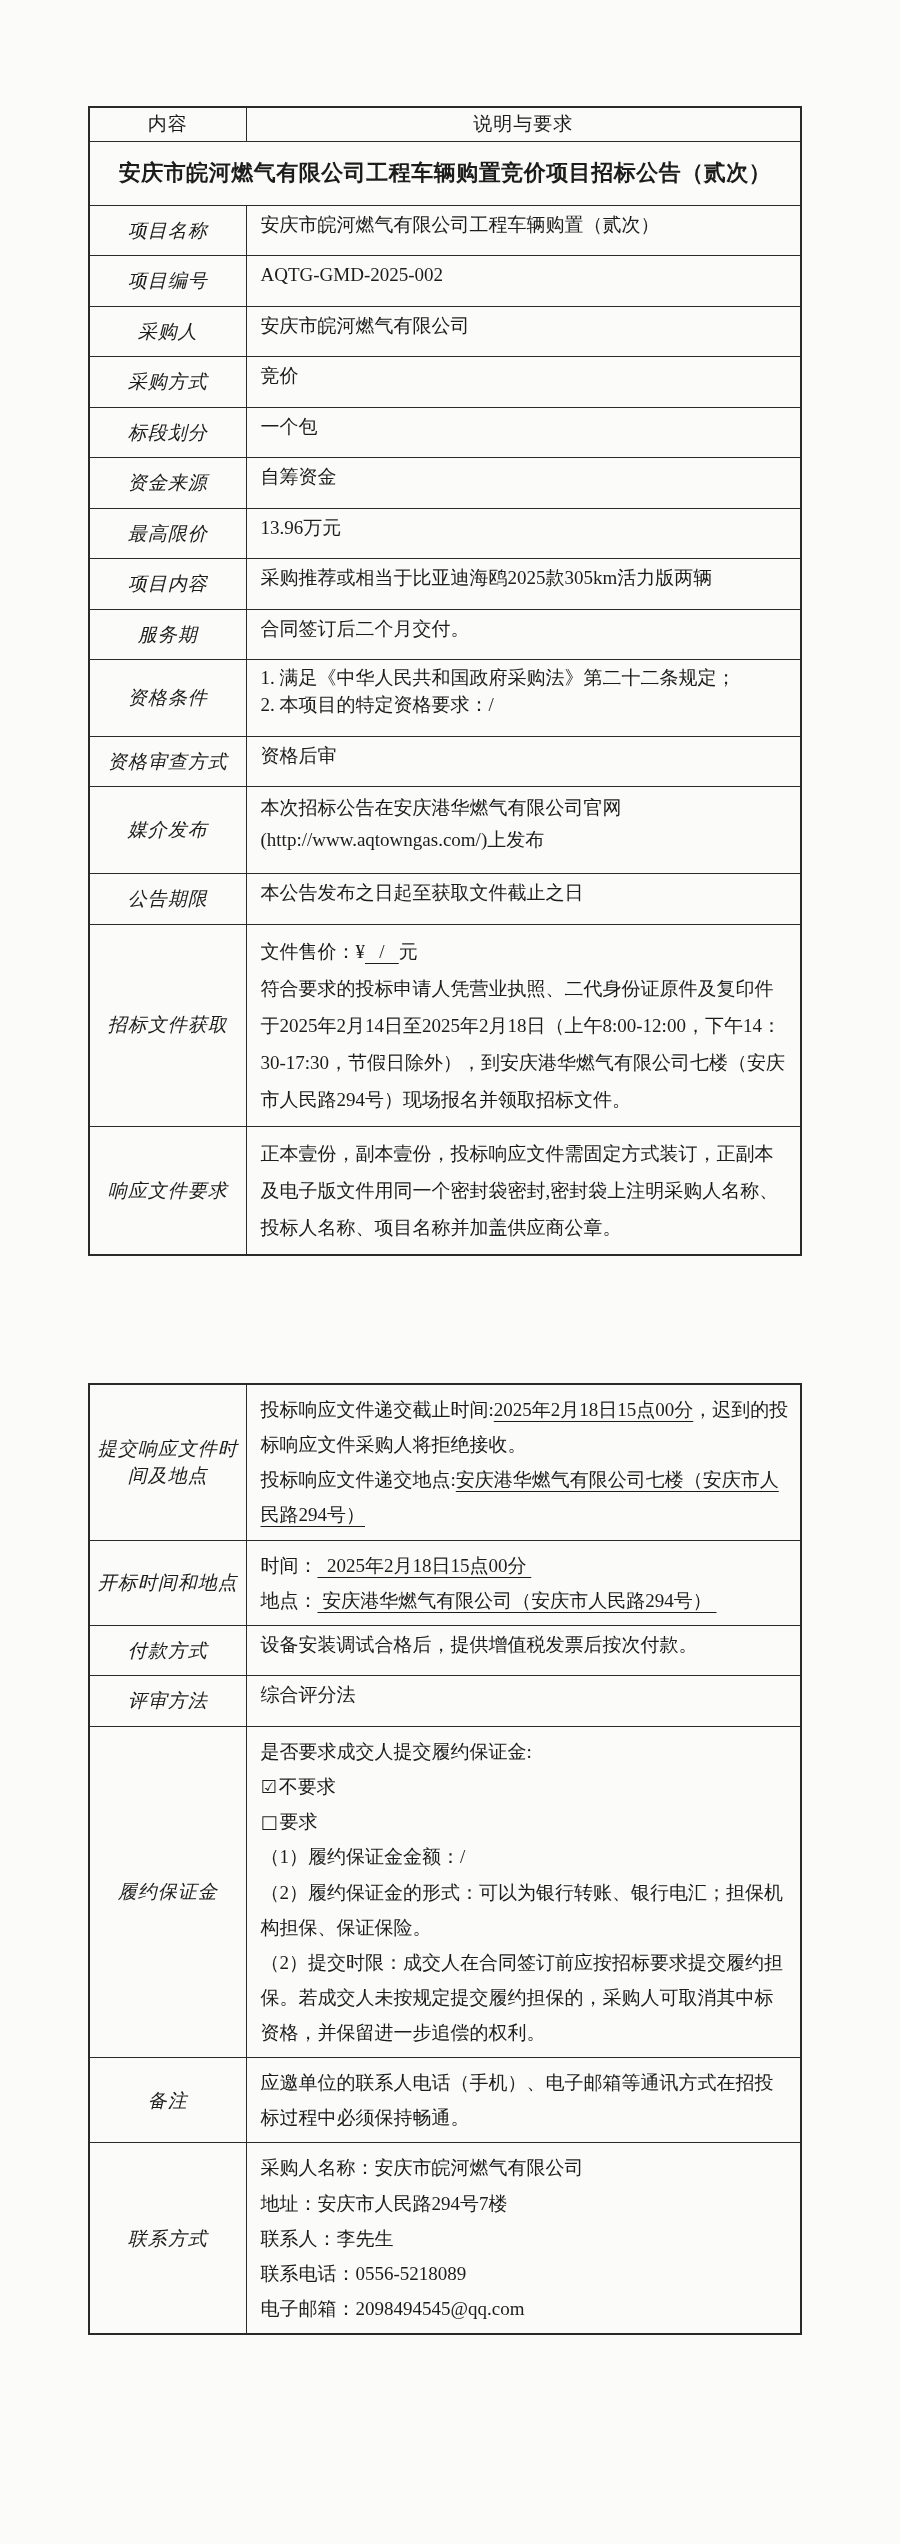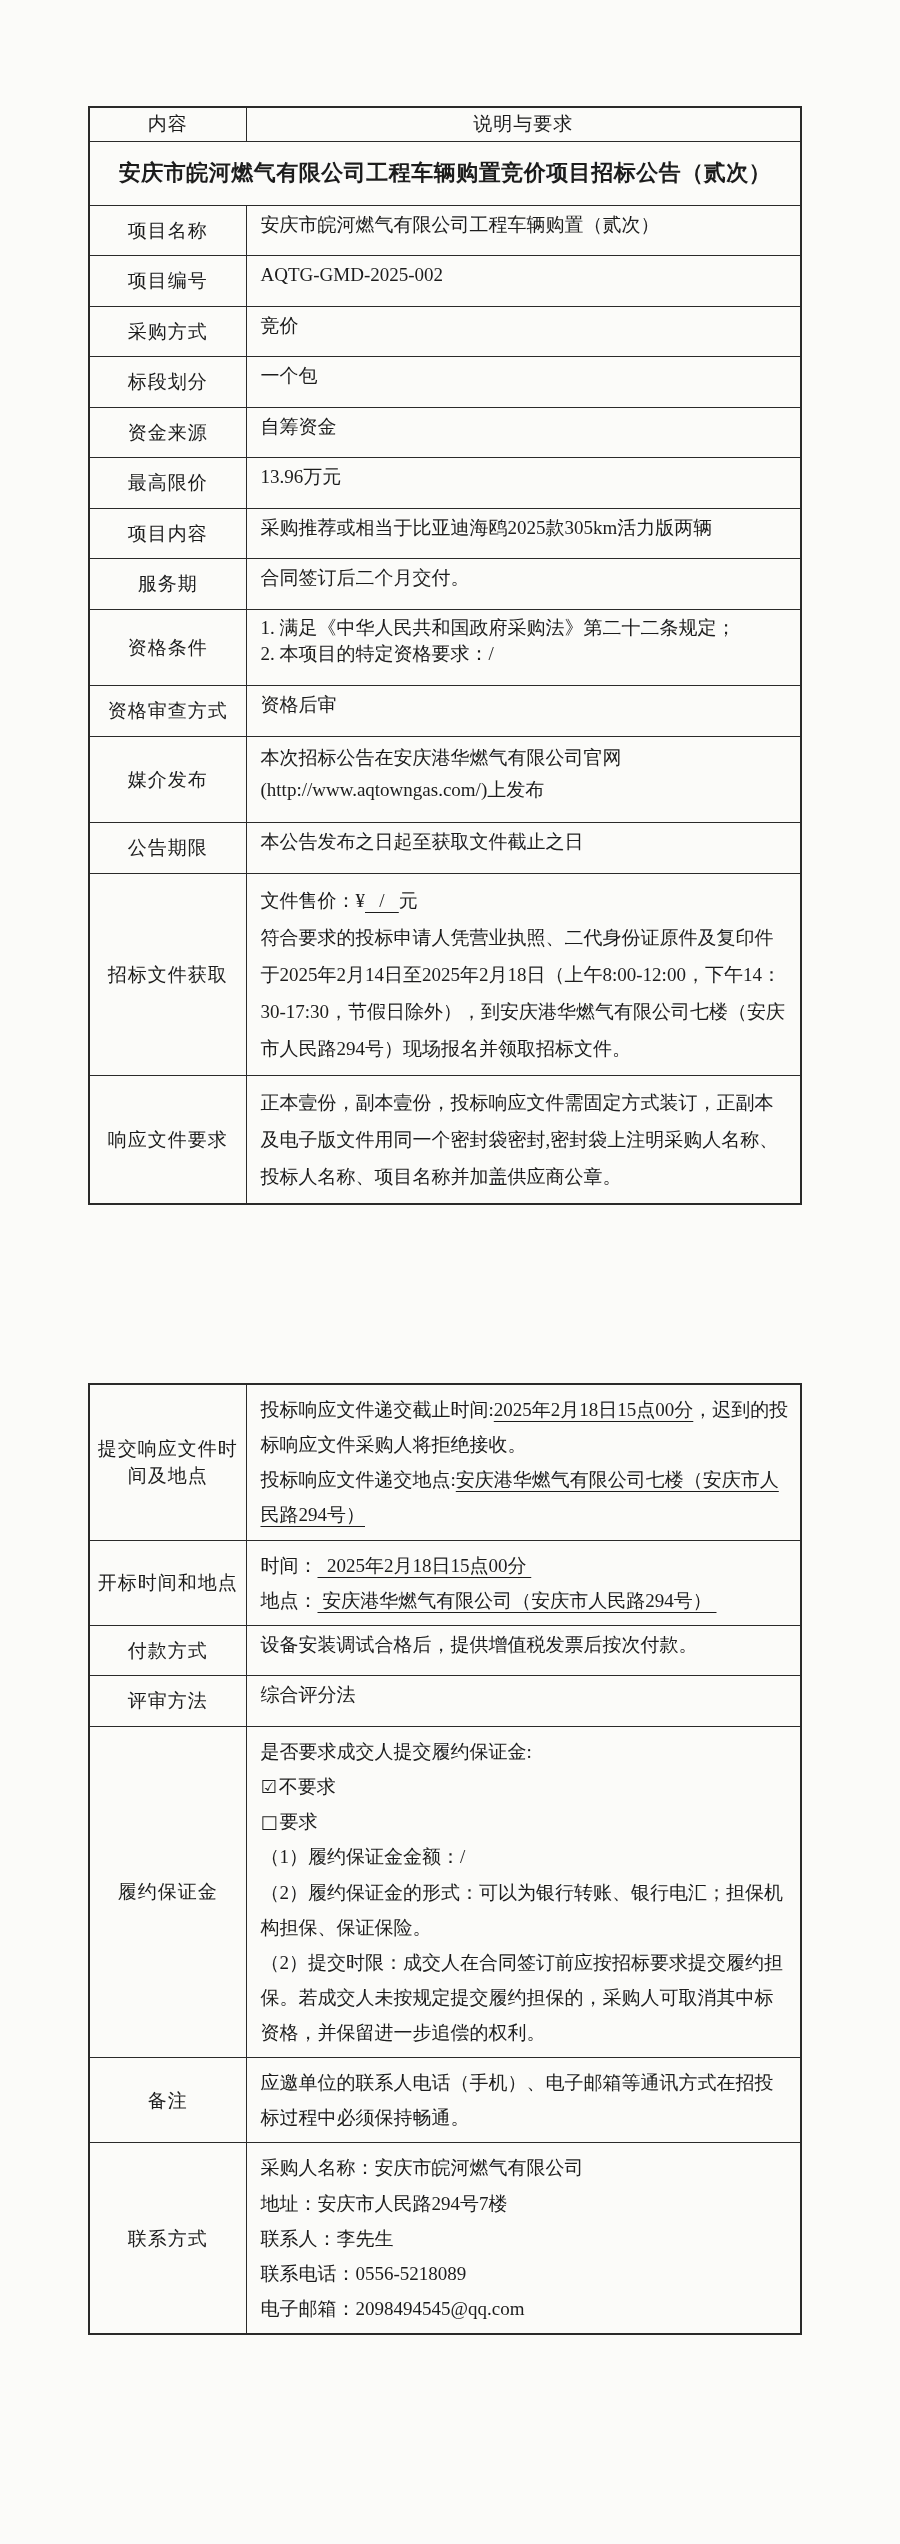--- a/index.html
+++ b/index.html
@@ -19,20 +19,21 @@
   }
   #table1 { top:106px; }
   #table2 { top:1383px; }
   col.c1 { width:157px; }
   col.c2 { width:555px; }
   td { border:1.5px solid #2a2a2a; box-sizing:border-box; }
   td.lab {
     text-align:center; vertical-align:middle;
     font-size:19px; padding:4px 7px; line-height:1.45;
     letter-spacing:1px;
+    font-style:italic;
   }
   td.val {
     font-size:19px; padding:5px 10px 17px 14px;
     vertical-align:middle; line-height:1.45;
     text-align:left;
   }
   td.title-cell {
     height:64px; text-align:center; vertical-align:middle;
     font-weight:bold; font-size:22px; letter-spacing:0.5px;
   }
@@ -64,20 +65,24 @@
     <tr>
       <td colspan="2" class="title-cell">安庆市皖河燃气有限公司工程车辆购置竞价项目招标公告（贰次）</td>
     </tr>
     <tr class="h38">
       <td class="lab">项目名称</td>
       <td class="val">安庆市皖河燃气有限公司工程车辆购置（贰次）</td>
     </tr>
     <tr class="h38">
       <td class="lab">项目编号</td>
       <td class="val">AQTG-GMD-2025-002</td>
+    </tr>
+    <tr class="h38">
+      <td class="lab">采购人</td>
+      <td class="val">安庆市皖河燃气有限公司</td>
     </tr>
     <tr class="h38">
       <td class="lab">采购方式</td>
       <td class="val">竞价</td>
     </tr>
     <tr class="h38">
       <td class="lab">标段划分</td>
       <td class="val">一个包</td>
     </tr>
     <tr class="h38">

